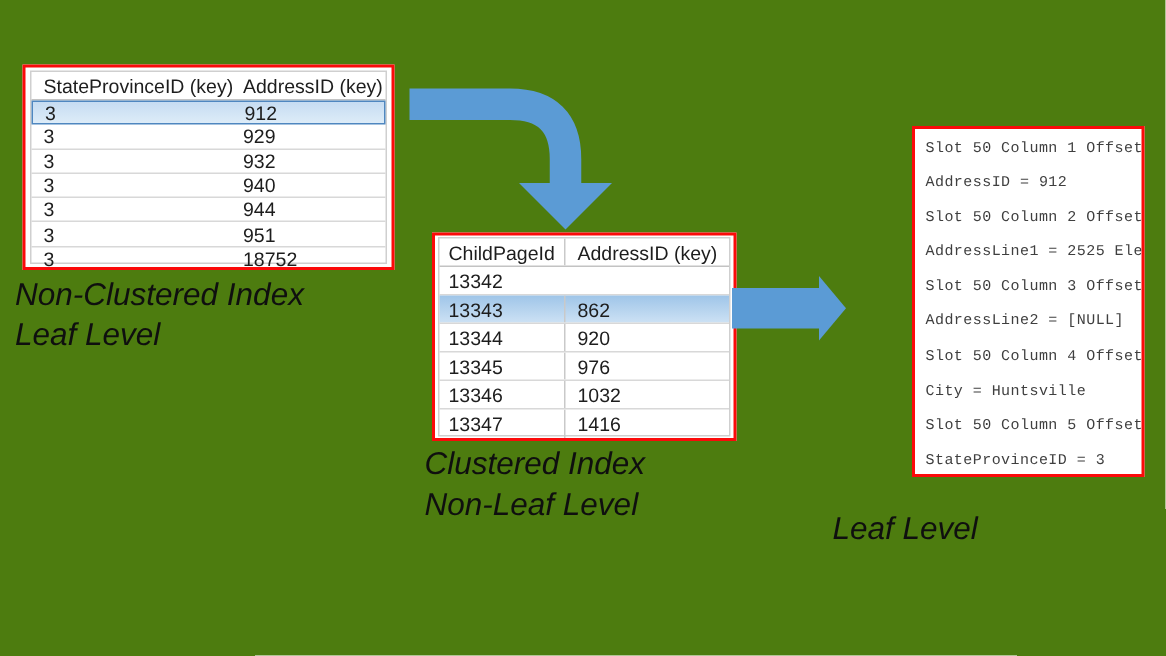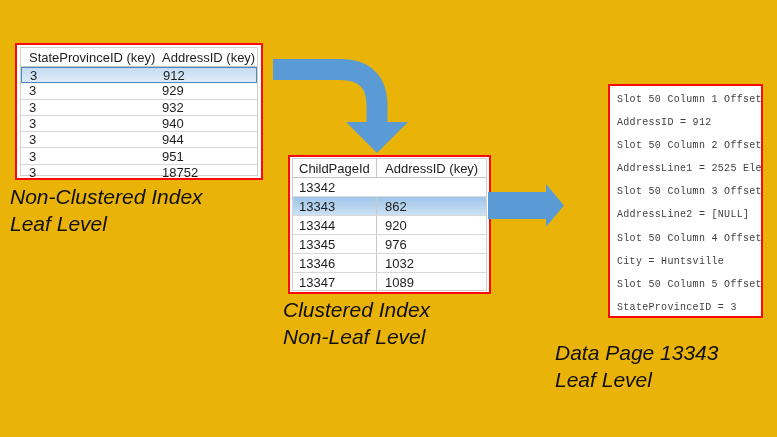--- a/index.html
+++ b/index.html
@@ -1,19 +1,19 @@
 <!DOCTYPE html>
 <html><head>
 <meta charset="utf-8">
 <style>
   * { margin:0; padding:0; box-sizing:border-box; }
   html,body { background:#ffffff; }
   .canvas {
     position:relative; width:777px; height:437px;
-    background:#eab308; overflow:hidden;
+    background:#4d7c0f; overflow:hidden;
     font-family:"Liberation Sans","DejaVu Sans",sans-serif;
   }
 
   
   .redbox { position:absolute; border:2px solid #fb0a0a; background:#ffffff; }
 
   
   .nc-box { left:15px; top:43px; width:248px; height:137px; padding:2px 3px; }
   .tbl { width:100%; height:100%; border:1px solid #cfcfcf; font-size:13px; color:#1d1d1d; }
   .trow { display:flex; align-items:center; height:16.3px; border-bottom:1px solid #d8d8d8; white-space:nowrap; overflow:hidden; }
@@ -117,21 +117,21 @@
       <div class="trow">
         <div class="ci-c1">13345</div>
         <div class="ci-c2">976</div>
       </div>
       <div class="trow">
         <div class="ci-c1">13346</div>
         <div class="ci-c2">1032</div>
       </div>
       <div class="trow">
         <div class="ci-c1">13347</div>
-        <div class="ci-c2">1089</div>
+        <div class="ci-c2">1416</div>
       </div>
     </div>
   </div>
 
   <div class="caption cap-ci">
     <div>Clustered Index</div>
     <div>Non-Leaf Level</div>
   </div>
 
   <div class="redbox dp-box">
@@ -141,21 +141,20 @@
     <div class="dp-line">AddressLine1 = 2525 Elec</div>
     <div class="dp-line">Slot 50 Column 3 Offset</div>
     <div class="dp-line">AddressLine2 = [NULL]</div>
     <div class="dp-line">Slot 50 Column 4 Offset</div>
     <div class="dp-line">City = Huntsville</div>
     <div class="dp-line">Slot 50 Column 5 Offset</div>
     <div class="dp-line">StateProvinceID = 3</div>
   </div>
 
   <div class="caption cap-dp">
-    <div>Data Page 13343</div>
     <div>Leaf Level</div>
   </div>
 
   <svg class="arrows" width="777" height="437" viewBox="0 0 777 437">
     <g>
       <path class="arrow-stroke" d="M 273,69.5 L 340,69.5 Q 377,69.5 377,106 L 377,123"></path>
       <polygon class="arrow-fill" points="346,122 408,122 377,153"></polygon>
     </g>
     <g>
       <rect class="arrow-fill" x="488" y="192" width="58" height="27"></rect>

